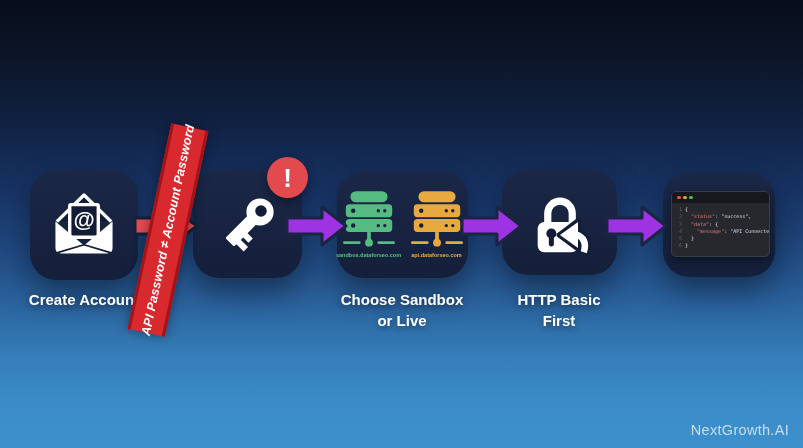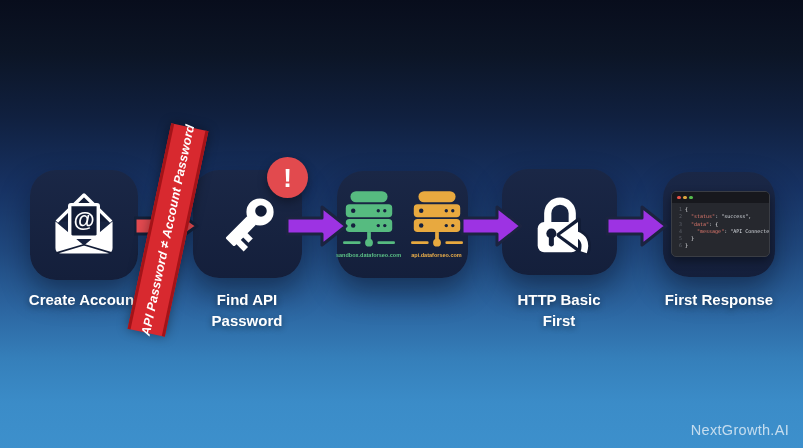--- a/index.html
+++ b/index.html
@@ -90,22 +90,20 @@
         <rect x="57" y="60" width="13" height="9" fill="#ffffff"></rect>
         <rect x="57" y="74" width="17" height="9" fill="#ffffff"></rect>
         <circle cx="50" cy="25" r="20" fill="#ffffff"></circle>
         <circle cx="50" cy="23" r="8.5" fill="#121c36"></circle>
       </g>
     </svg>
   </div>
   <div class="badge">
     <span>!</span>
   </div>
-  <div class="step-label" style="left:162px;">Find API
-Password</div>
 
   <svg class="flow-arrow" style="left:286px;top:205px" width="62" height="42" viewBox="0 0 62 42">
     <polygon points="1,13 36,13 36,2 60,21 36,40 36,29 1,29" fill="#9d33e3" stroke="#1b2440" stroke-width="3" stroke-linejoin="round"></polygon>
   </svg>
 
   <div class="tile" style="left:337px;top:171px;width:131px;height:107px">
     <div class="servers-wrap">
       <div class="server-col">
         <svg width="52" height="58" viewBox="0 0 56 62">
           <rect x="8" y="0" width="40" height="12" rx="6" fill="#56bb80"></rect>
@@ -137,20 +135,22 @@
             <circle cx="45" cy="37" r="1.8" fill="#16213e"></circle>
           <rect x="26" y="44" width="4" height="9" fill="#e8a93f"></rect>
           <rect x="0" y="54" width="19" height="2.8" rx="1.4" fill="#e8a93f"></rect>
           <rect x="37" y="54" width="19" height="2.8" rx="1.4" fill="#e8a93f"></rect>
           <circle cx="28" cy="55.4" r="4.2" fill="#e8a93f"></circle>
         </svg>
         <div class="server-name orange">api.dataforseo.com</div>
       </div>
     </div>
   </div>
+  <div class="step-label" style="left:317px;">Choose Sandbox
+or Live</div>
 
   <svg class="flow-arrow" style="left:461px;top:205px" width="62" height="42" viewBox="0 0 62 42">
     <polygon points="1,13 36,13 36,2 60,21 36,40 36,29 1,29" fill="#9d33e3" stroke="#1b2440" stroke-width="3" stroke-linejoin="round"></polygon>
   </svg>
 
   <div class="tile" style="left:502px;top:169px;width:115px;height:106px">
     <svg width="72" height="72" viewBox="0 0 100 100">
       <path d="M33,52 V38 a17,17 0 0 1 34,0 V52" fill="none" stroke="#ffffff" stroke-width="10"></path>
       <rect x="19" y="50" width="56" height="42" rx="9" fill="#ffffff"></rect>
       <circle cx="38" cy="66" r="7" fill="#121c36"></circle>
@@ -178,16 +178,15 @@
       <div class="code-body">
           <div class="code-line"><span class="ln">1</span><span class="tok-brace">{</span></div>
           <div class="code-line"><span class="ln">2</span>  <span class="tok-key">"status"</span><span class="tok-punct">: </span><span class="tok-string">"success",</span></div>
           <div class="code-line"><span class="ln">3</span>  <span class="tok-key">"data"</span><span class="tok-punct">: </span><span class="tok-brace">{</span></div>
           <div class="code-line"><span class="ln">4</span>    <span class="tok-key">"message"</span><span class="tok-punct">: </span><span class="tok-string">"API Connected"</span></div>
           <div class="code-line"><span class="ln">5</span>  <span class="tok-brace">}</span></div>
           <div class="code-line"><span class="ln">6</span><span class="tok-brace">}</span></div>
         </div>
     </div>
   </div>
-  <div class="step-label" style="left:634px;">First Response</div>
 
   <div class="watermark">NextGrowth.AI</div>
 </div>
 
 </body></html>

